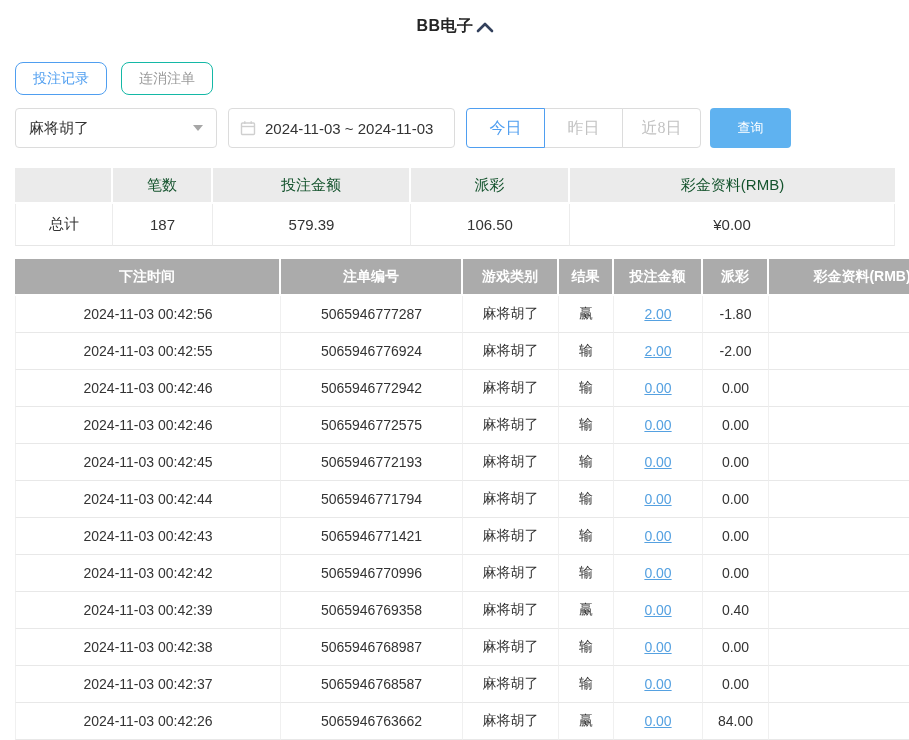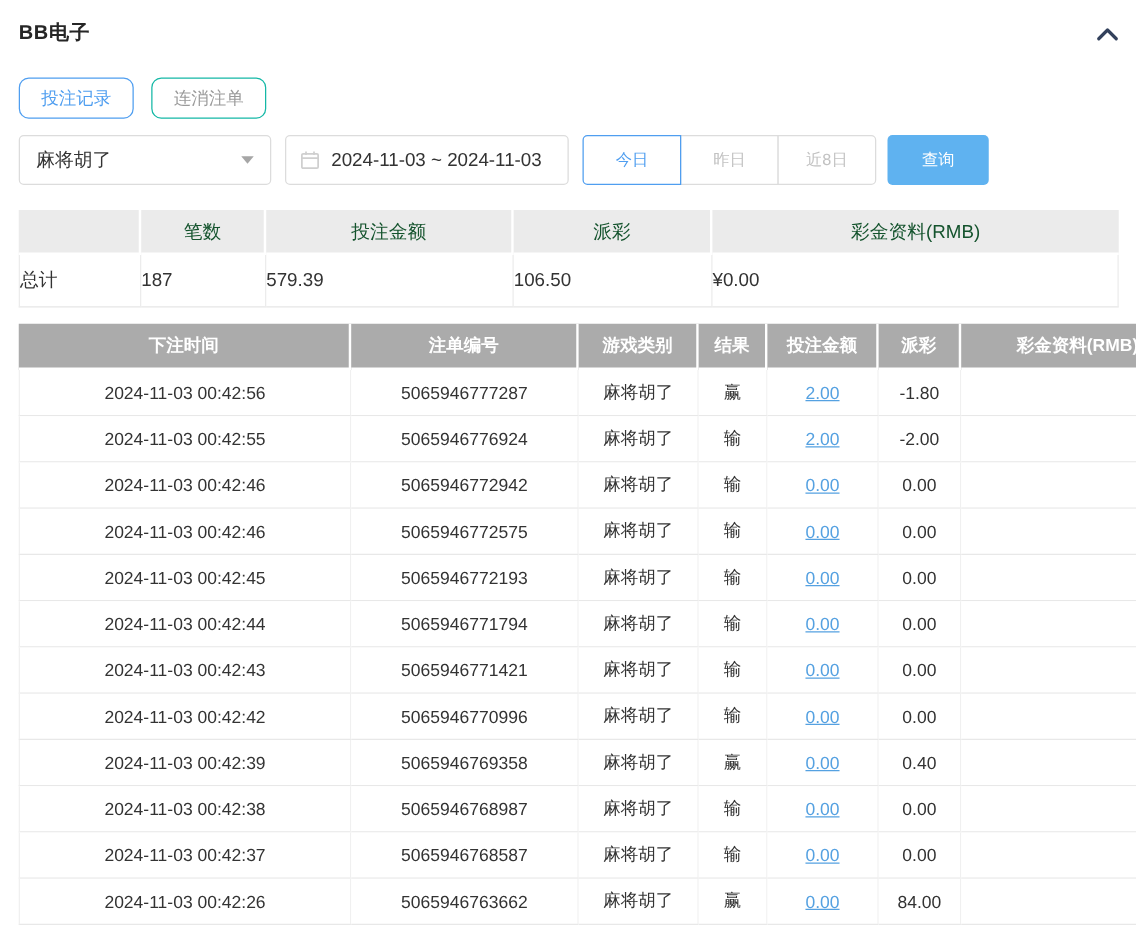--- a/index.html
+++ b/index.html
@@ -1,21 +1,21 @@
 <!DOCTYPE html>
 <html><head>
 <meta charset="utf-8">
 <style>
   * { box-sizing: border-box; margin: 0; padding: 0; }
   html, body { width: 909px; height: 740px; overflow: hidden; background: #fff; }
   body { font-family: "Liberation Sans", "DejaVu Sans", sans-serif; color: #333; }
   .page { padding: 16px 0 0 15px; }
 
   
-  .header-bar { display: flex; justify-content: space-between; align-items: center; padding-right: 12px; }
+  .header-bar { display: flex; justify-content: center; align-items: center; padding-right: 12px; }
   .page-title { font-size: 16px; font-weight: 700; color: #262626; letter-spacing: .5px; }
   .collapse-btn { background: none; border: none; cursor: pointer; padding: 2px; line-height: 0; }
 
   
   .tabs { margin-top: 25px; display: flex; gap: 14px; }
   .tab { background: #fff; font-size: 14px; padding: 0 17px; height: 33px; line-height: 31px;
          border-radius: 8px; cursor: pointer; }
   .tab.active { border: 1px solid #4f9ef0; color: #4f9ef0; }
   .tab.inactive { border: 1px solid #14b8a6; color: #9a9a9a; }
 
@@ -23,36 +23,36 @@
   .filter-bar { margin-top: 13px; display: flex; align-items: center; }
   .select-box { width: 202px; height: 40px; border: 1px solid #dcdcdc; border-radius: 4px;
                 display: flex; align-items: center; justify-content: space-between;
                 padding: 0 13px; font-size: 15px; color: #333; cursor: pointer; background: #fff; }
   .caret-down { width: 0; height: 0; border-left: 5px solid transparent; border-right: 5px solid transparent;
                 border-top: 6px solid #a6a6a6; }
   .date-box { margin-left: 11px; width: 227px; height: 40px; border: 1px solid #dcdcdc; border-radius: 4px;
               display: flex; align-items: center; gap: 9px; padding: 0 11px; font-size: 15px; color: #333;
               cursor: pointer; background: #fff; }
   .quick-group { margin-left: 11px; display: flex; }
-  .quick-btn { width: 79px; height: 40px; background: #fff; border: 1px solid #dcdcdc; font-size: 13px;
+  .quick-btn { width: 79px; height: 40px; background: #fff; border: 1px solid #dcdcdc; font-size: 16px;
                color: #c2c2c2; cursor: pointer; margin-left: -1px;
-               font-family: Liberation Sans, sans-serif; }
+               font-family: Liberation Serif, serif; }
   .quick-btn:first-child { border-radius: 4px 0 0 4px; margin-left: 0; }
   .quick-btn:last-child { border-radius: 0 4px 4px 0; }
   .quick-btn.active { color: #4f9ef0; border-color: #4f9ef0; position: relative; z-index: 2; }
   .query-btn { margin-left: 9px; width: 81px; height: 40px; background: #5fb2f0; color: #fff; border: none;
                border-radius: 4px; font-size: 13px; cursor: pointer;
                font-family: "Liberation Sans", "DejaVu Sans", sans-serif; }
 
   
   .summary-table { margin-top: 20px; width: 880px; border-collapse: separate; border-spacing: 0; table-layout: fixed; }
   .summary-table th { background: #ebebeb; height: 36px; font-weight: 400; font-size: 15px; color: #14532d;
                       border-right: 2px solid #fff; border-bottom: 2px solid #fff; text-align: center; }
   .summary-table th:last-child { border-right: none; }
-  .summary-table td { height: 42px; font-size: 15px; color: #333; text-align: left;
+  .summary-table td { height: 42px; font-size: 15px; color: #333; text-align: center;
                       border-bottom: 1px solid #e6e6e6; border-right: 1px solid #ececec; }
   .summary-table td:first-child { border-left: 1px solid #ececec; }
   .col-s1 { width: 98px; } .col-s2 { width: 100px; } .col-s3 { width: 198px; }
   .col-s4 { width: 159px; } .col-s5 { width: 325px; }
 
   
   .records-table { margin-top: 13px; width: 909px; border-collapse: separate; border-spacing: 0; table-layout: fixed; }
   .records-table th { background: #ababab; color: #fff; height: 37px; font-size: 14px; font-weight: 700;
                       text-align: center; border-right: 2px solid #fff; border-bottom: 2px solid #fff; }
   .records-table th:last-child { border-right: none; }

